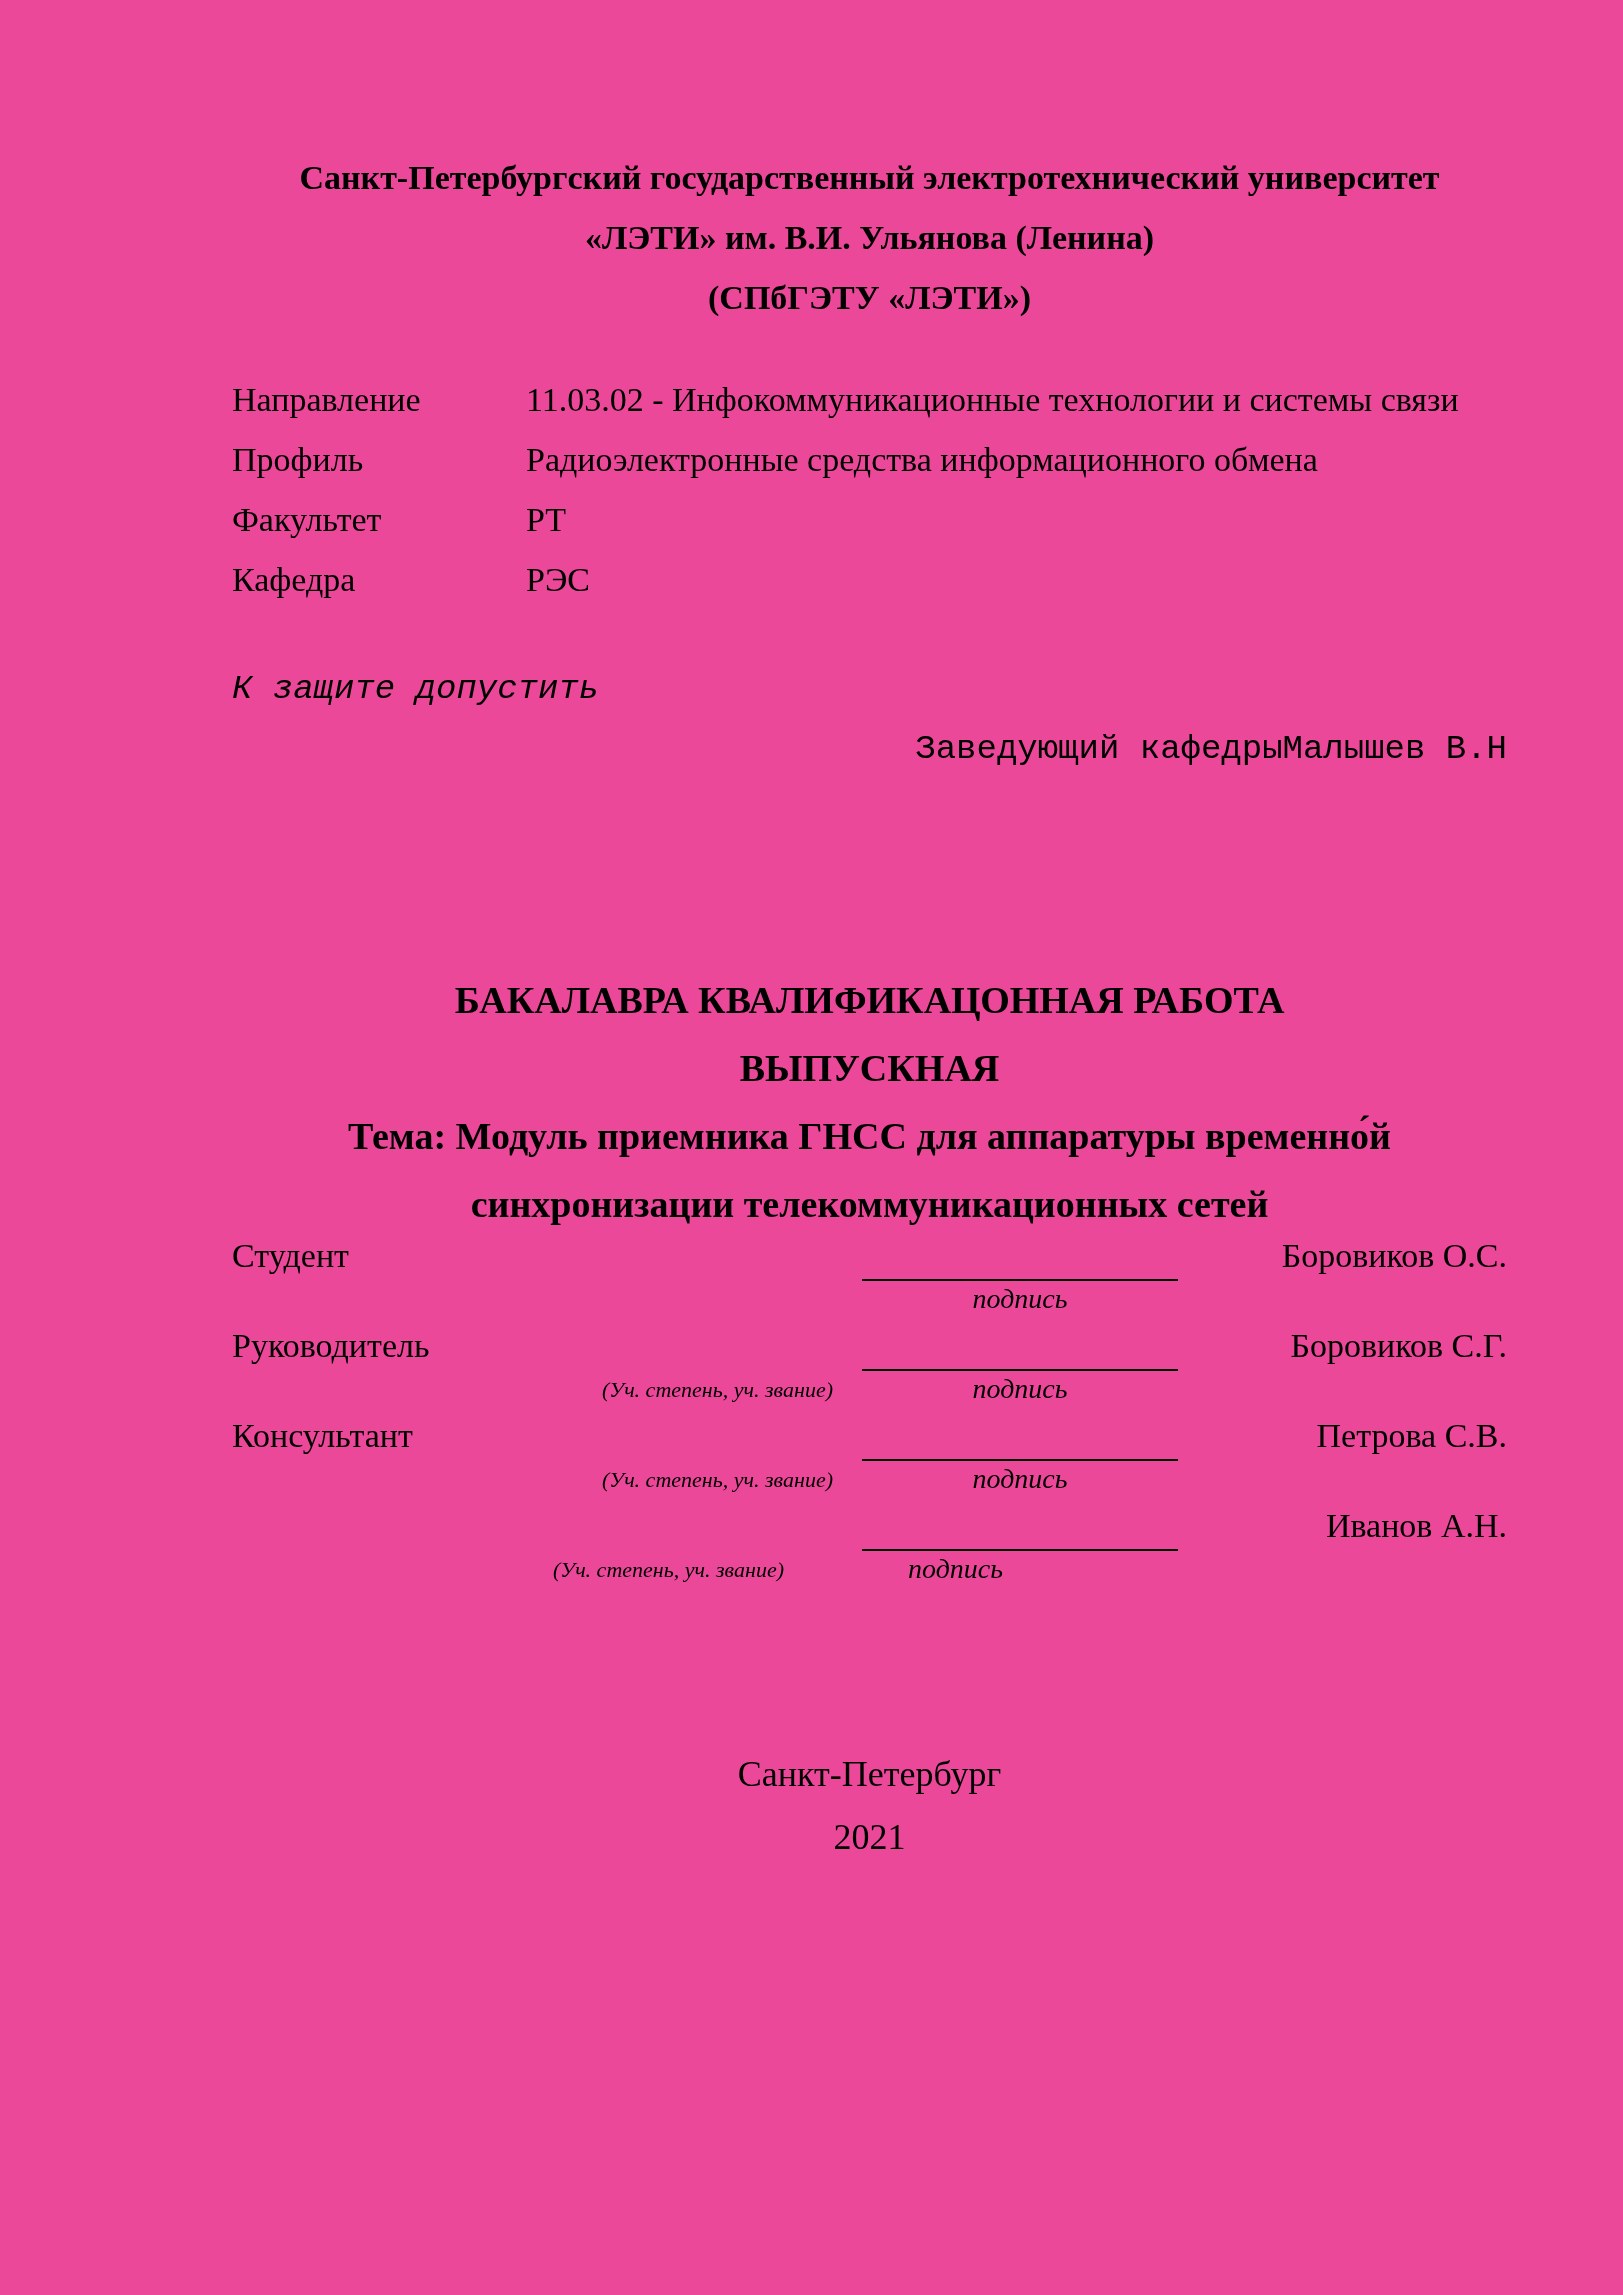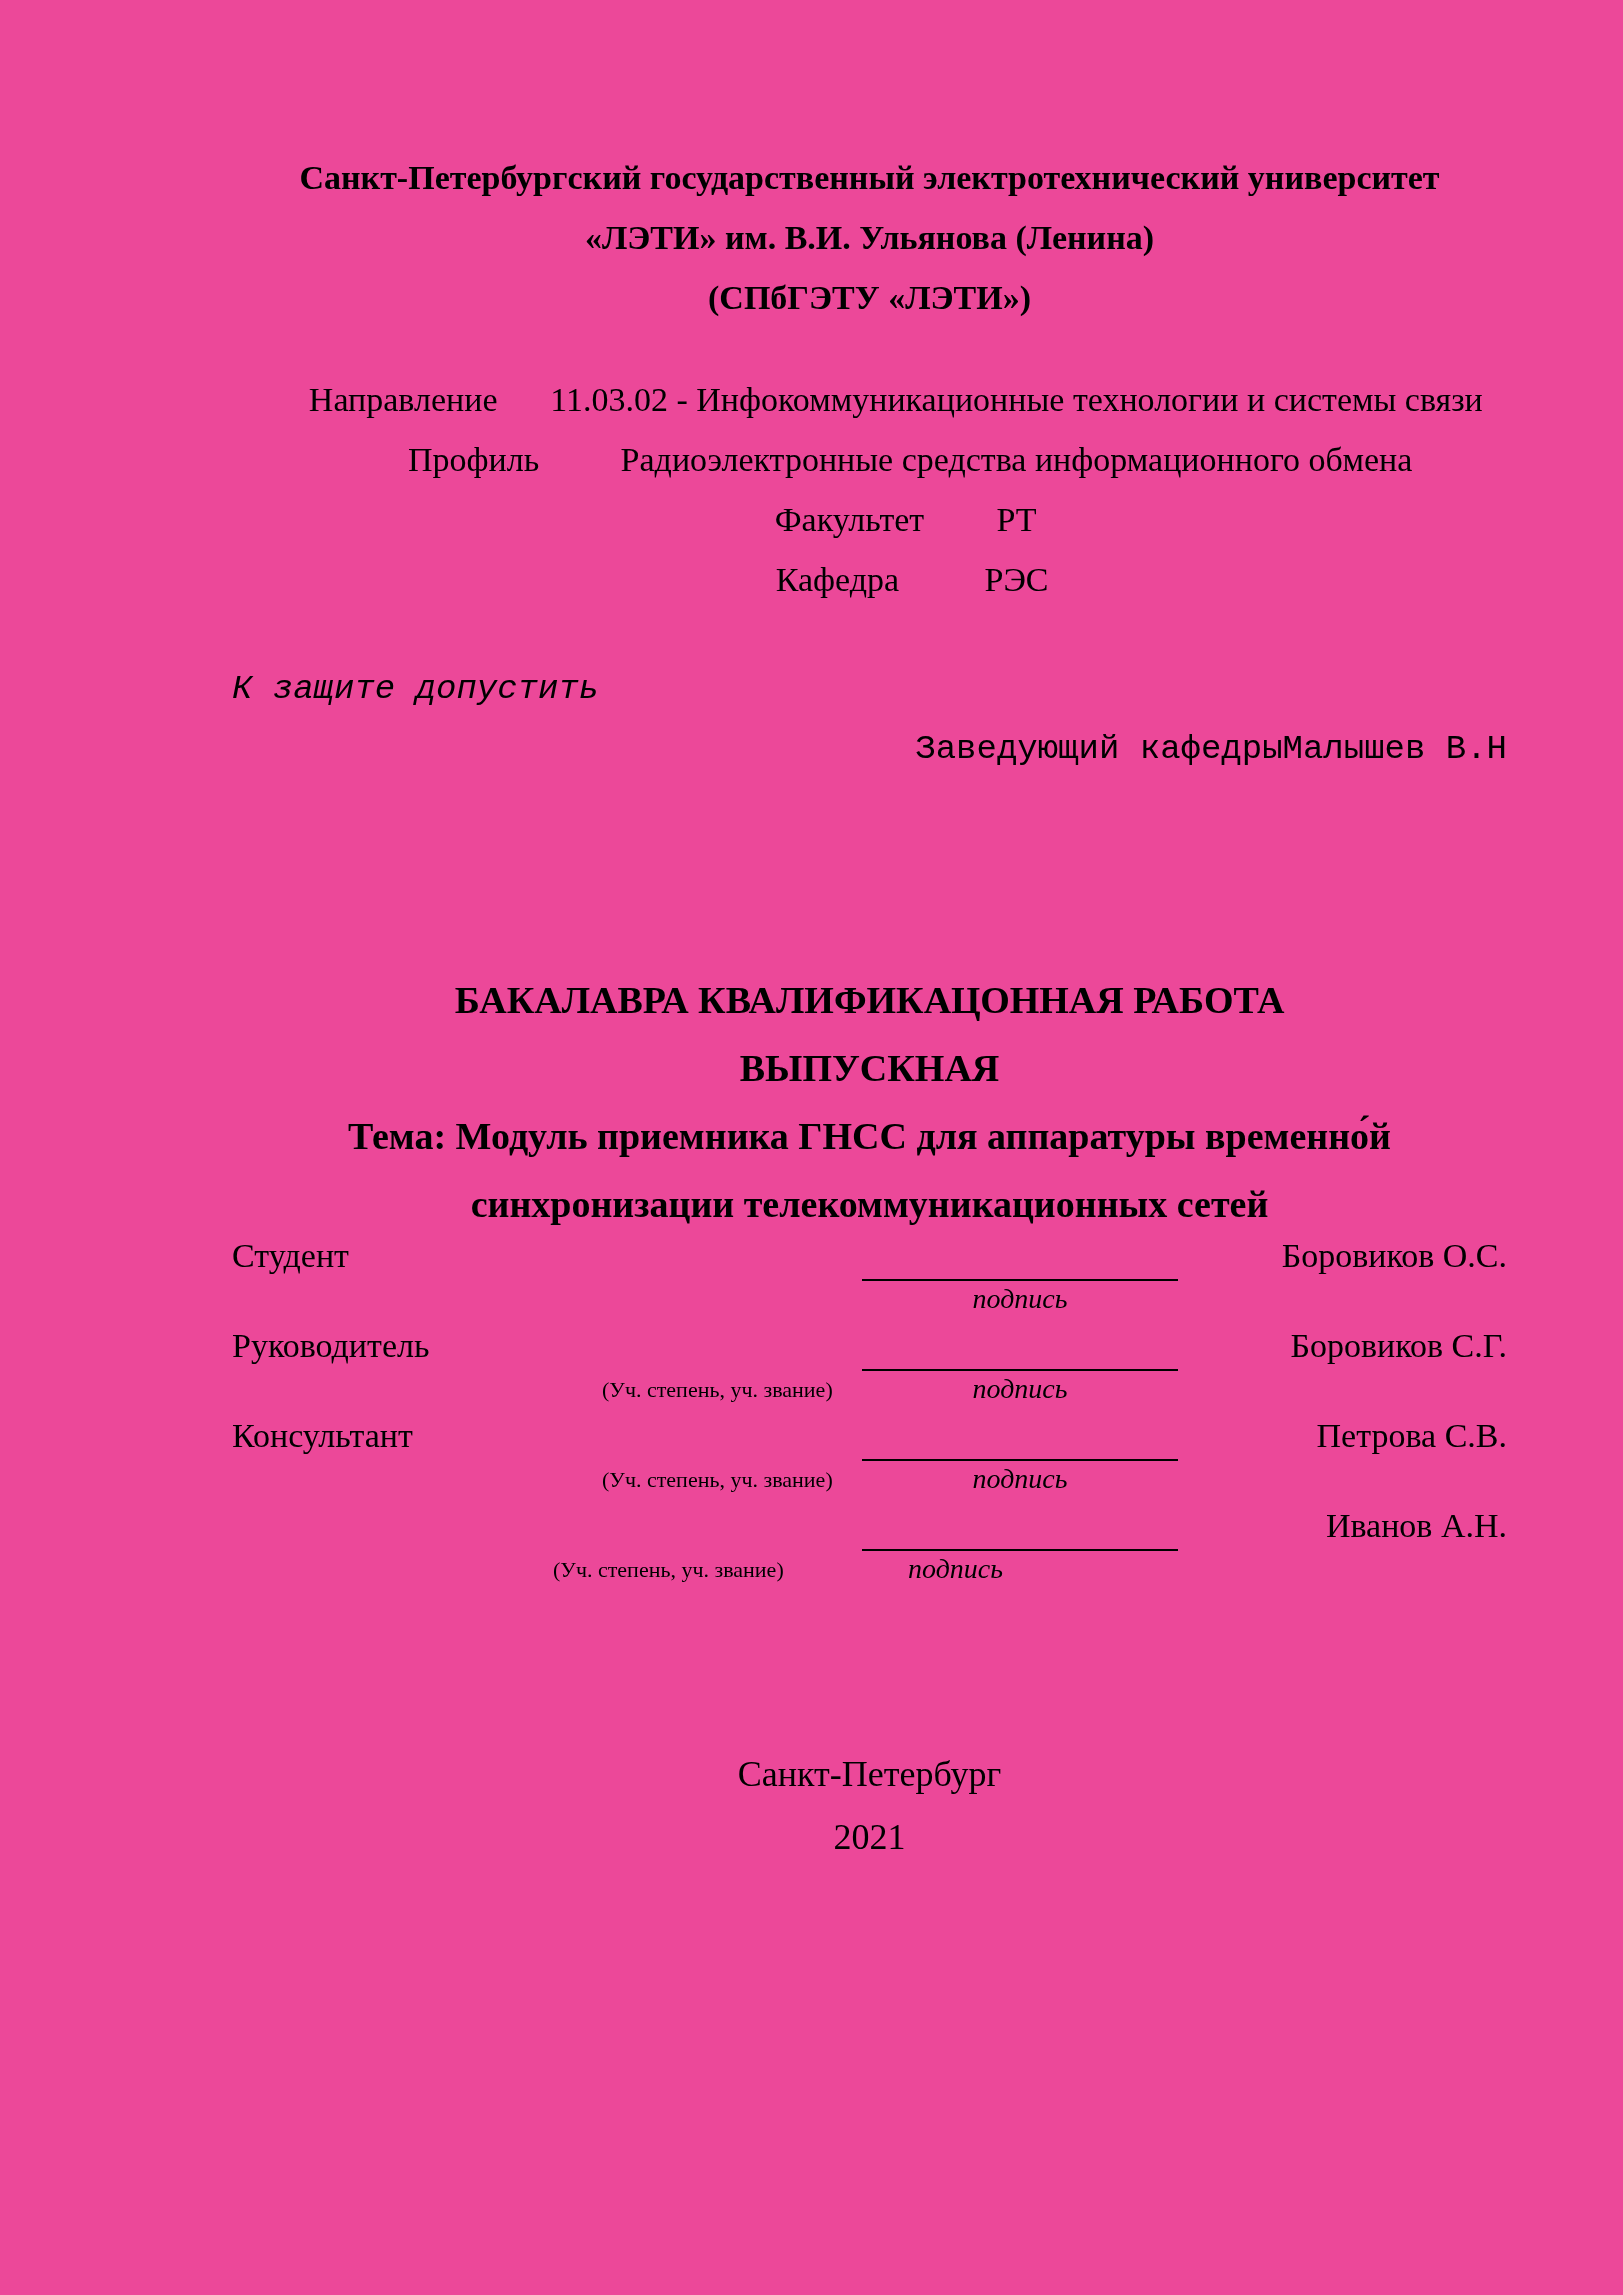--- a/index.html
+++ b/index.html
@@ -19,21 +19,21 @@
     overflow: hidden;
   }
   
   .univ {
     text-align: center;
     font-weight: bold;
     font-size: 34px;
     line-height: 60px;
   }
   
-  .fields { margin-top: 42px; text-align: center; }
+  .fields { margin-top: 42px; }
   .field-row {
     height: 60px;
     line-height: 60px;
     font-size: 34px;
     white-space: nowrap;
   }
   .field-label {
     display: inline-block;
     width: 294px;
   }
@@ -88,20 +88,21 @@
     left: 630px; top: 46px;
     width: 316px;
     text-align: center;
     font-style: italic;
     font-size: 28px;
     line-height: 30px;
   }
   .sig-degree {
     position: absolute;
     left: 370px; top: 50px;
+    font-style: italic;
     font-size: 22px;
     line-height: 23.6px;
     white-space: nowrap;
   }
   .sig-row--fourth .sig-degree { left: 321px; }
   .sig-row--fourth .sig-note {
     text-align: left;
     padding-left: 46px;
     box-sizing: border-box;
   }

